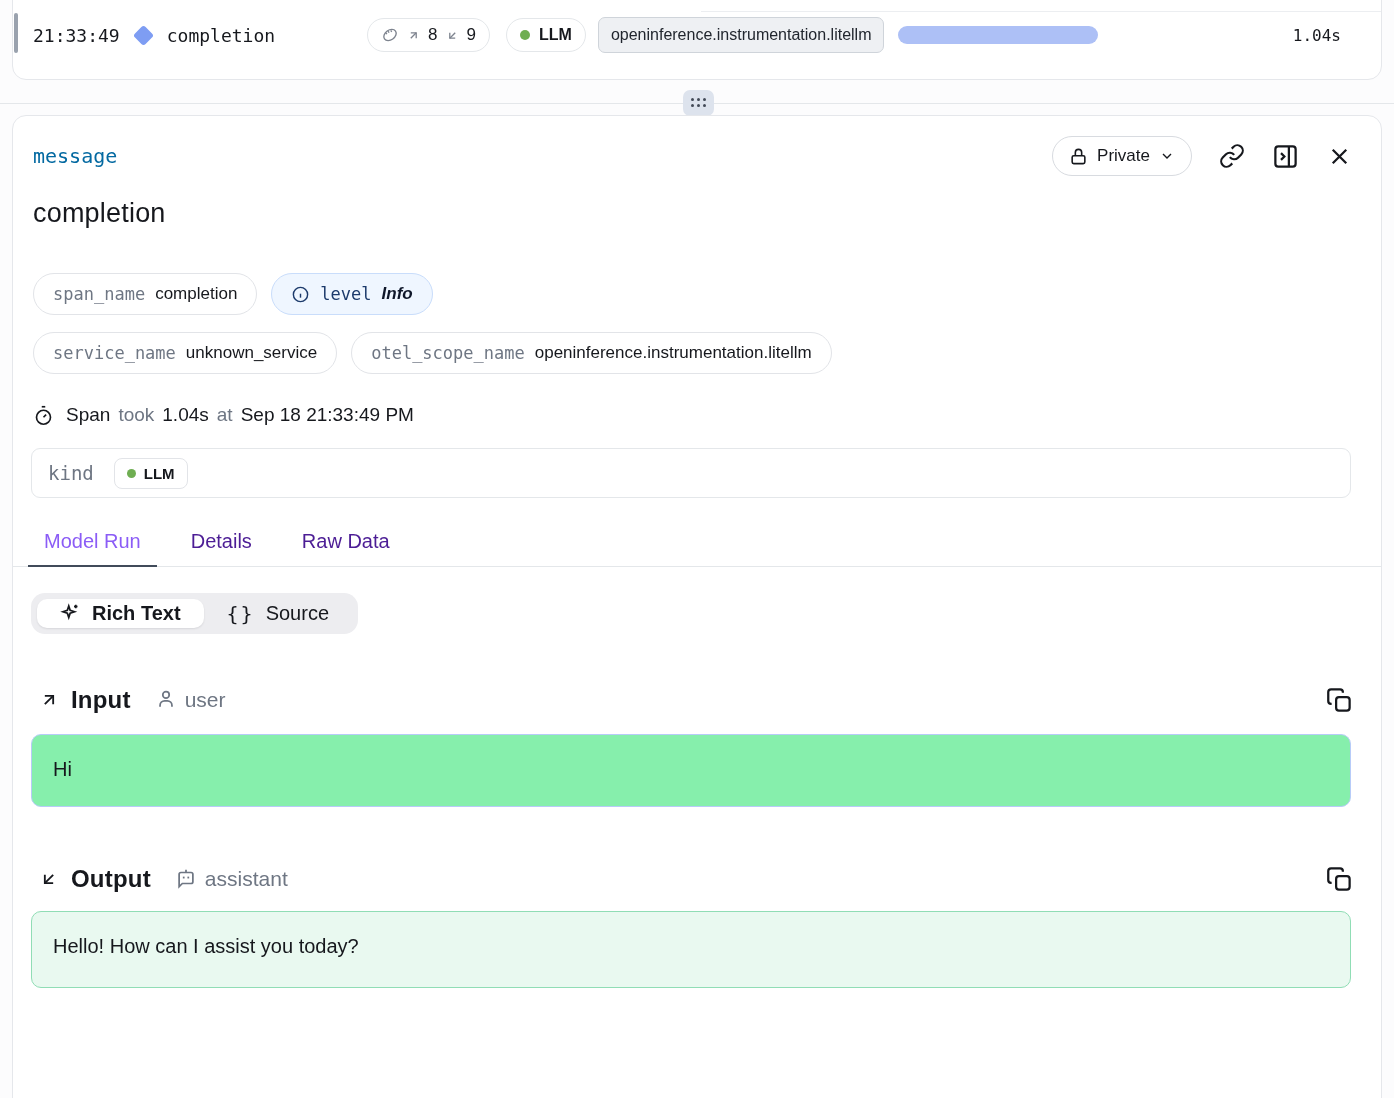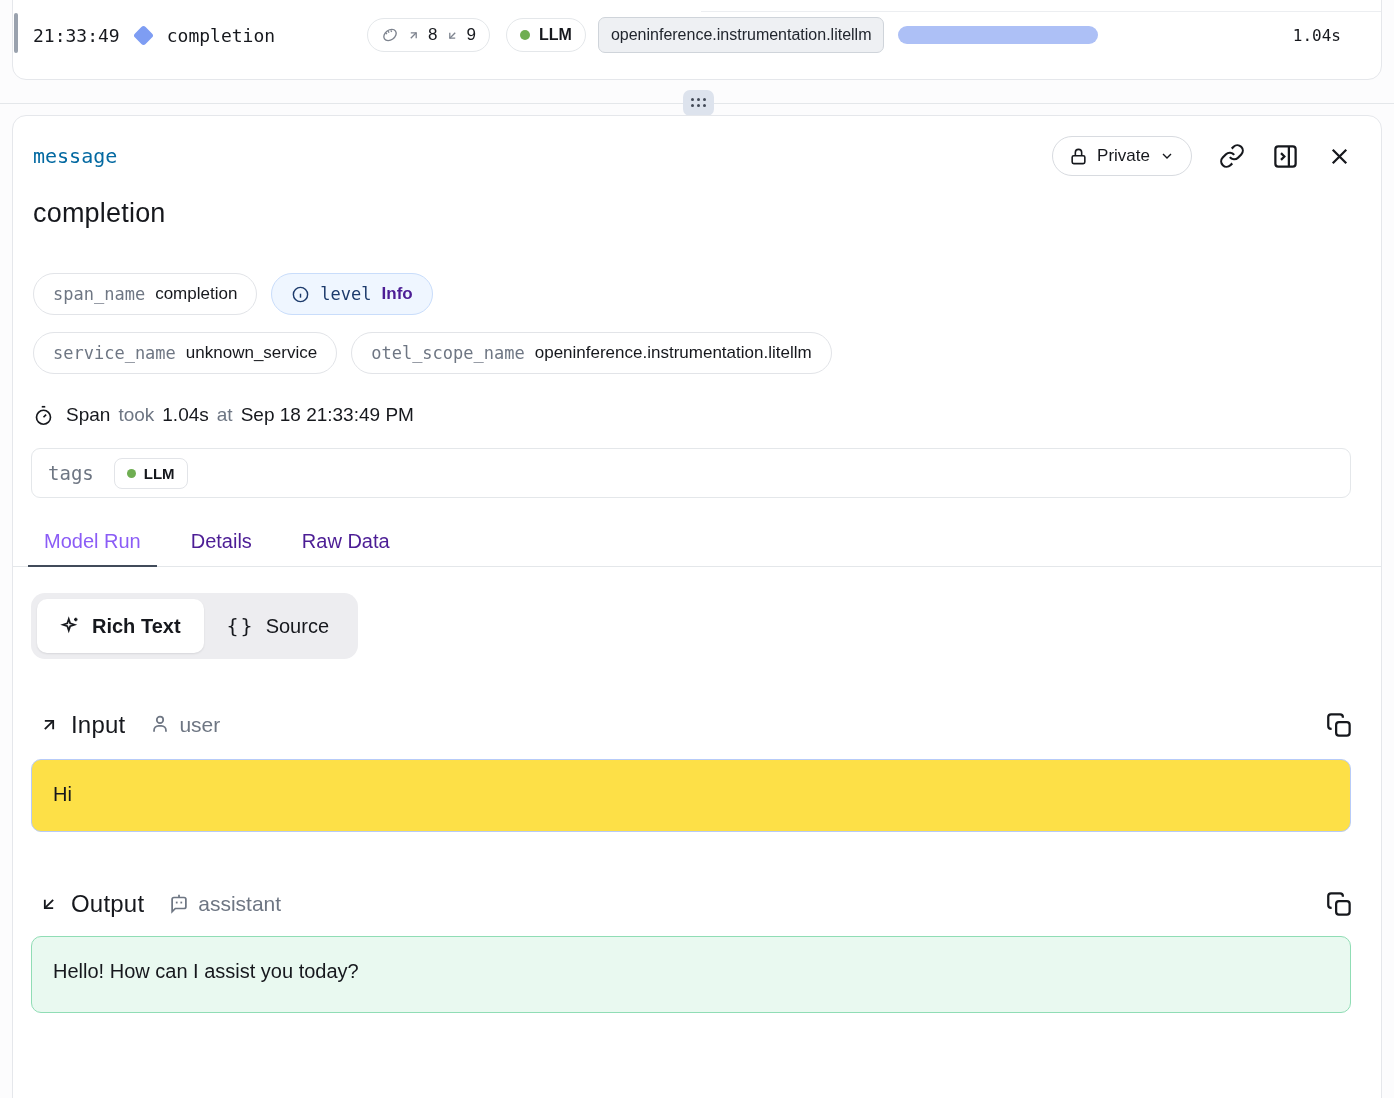--- a/index.html
+++ b/index.html
@@ -66,21 +66,21 @@
   .badge-row { display:flex; align-items:center; gap:14px; margin:17px 0 0 20px; }
   .badge-row.first { margin-top:44px; }
   .badge {
     display:inline-flex; align-items:center; gap:10px; height:42px; padding:0 19px;
     border:1px solid #e2e4e8; border-radius:21px; background:#fff; font-size:17px; white-space:nowrap; cursor:pointer;
   }
   .badge .k { color:#6e7683; font-size:17px; }
   .badge .v { color:#16181d; }
   .badge.level { background:#eff6ff; border-color:#c9ddfb; }
   .badge.level .k { color:#1c3a6b; }
-  .badge.level .v { color:#4c1d95; font-weight:700; }
+  .badge.level .v { color:#0f172a; font-weight:700;font-style:italic; }
   .badge.level .info-ic { color:#1c3a6b; display:inline-flex; }
 
   .timing { display:flex; align-items:center; gap:8px; margin:30px 0 0 20px; font-size:19px; }
   .timing .ic { display:inline-flex; color:#16181d; margin-right:4px; }
 
   .tags-box {
     display:flex; align-items:center; margin:22px 30px 0 18px; height:50px;
     border:1px solid #e4e7ea; border-radius:9px; padding:0 16px; gap:20px;
   }
   .tags-label { font-size:19px; color:#6e7683; }
@@ -90,31 +90,31 @@
   }
 
   .tabs { display:flex; align-items:flex-end; gap:18px; margin-top:26px; padding-left:15px; border-bottom:1px solid #e4e7ea; }
   .tab { font-size:20px; padding:6px 16px 12px; color:#4c1d95; cursor:pointer; border-bottom:2px solid transparent; margin-bottom:-1px; }
   .tab.active { color:#8b5cf6; font-weight:500; border-bottom-color:#414b5a; }
 
   .view-toggle {
     display:inline-flex; align-items:center; margin:26px 0 0 18px; padding:6px;
     background:#ededf0; border-radius:14px;
   }
-  .view-opt { display:inline-flex; align-items:center; gap:11px; height:54px; padding:0 23px; font-size:20px; border-radius:10px; cursor:pointer; color:#16181d; }
+  .view-opt { display:inline-flex; align-items:center; gap:11px; height:29px; padding:0 23px; font-size:20px; border-radius:10px; cursor:pointer; color:#16181d; }
   .view-opt.active { background:#fff; font-weight:600; box-shadow:0 1px 2px rgba(20,24,34,.10); }
   .braces { font-size:20px; letter-spacing:2px; }
 
   .io-head { display:flex; align-items:center; margin:50px 28px 0 26px; height:32px; }
   .io-head .arr { display:inline-flex; color:#16181d; margin-right:12px; }
-  .io-title { font-size:24px; font-weight:400; letter-spacing:.2px; }
+  .io-title { font-size:24px; font-weight:700; letter-spacing:.2px; }
   .role { display:inline-flex; align-items:flex-start; gap:8px; margin-left:24px; color:#6e7683; font-size:21px; }
   .copy-btn { margin-left:auto; background:none; border:none; color:#16181d; display:inline-flex; cursor:pointer; padding:0; }
 
-  .io-box { margin:18px 30px 0 18px; border-radius:10px; padding:23px 21px; font-size:20px; background:#fde047; }
+  .io-box { margin:18px 30px 0 18px; border-radius:10px; padding:23px 21px; font-size:20px; background:#86efac; }
   .io-box.input { border:1.5px solid #b7cbf8; height:73px; }
   .io-box.output { border:1.5px solid #90ddb5; background:#e9f9f0; height:77px; margin-top:16px; }
   .out-head { margin-top:56px; }
 </style>
 </head>
 <body>
 
 <div class="stage">
 
   <div class="trace-card">
@@ -259,21 +259,21 @@
           </svg>
       </span>
       <span>Span</span>
       <span class="muted">took</span>
       <span>1.04s</span>
       <span class="muted">at</span>
       <span>Sep 18 21:33:49 PM</span>
     </div>
 
     <div class="tags-box">
-      <span class="tags-label mono">tags</span>
+      <span class="tags-label mono">kind</span>
       <span class="tag-chip">
         <span class="dot" style="width:9px;height:9px"></span>
         <span>LLM</span>
       </span>
     </div>
 
     <div class="tabs">
       <span class="tab active">Model Run</span>
       <span class="tab">Details</span>
       <span class="tab">Raw Data</span>

